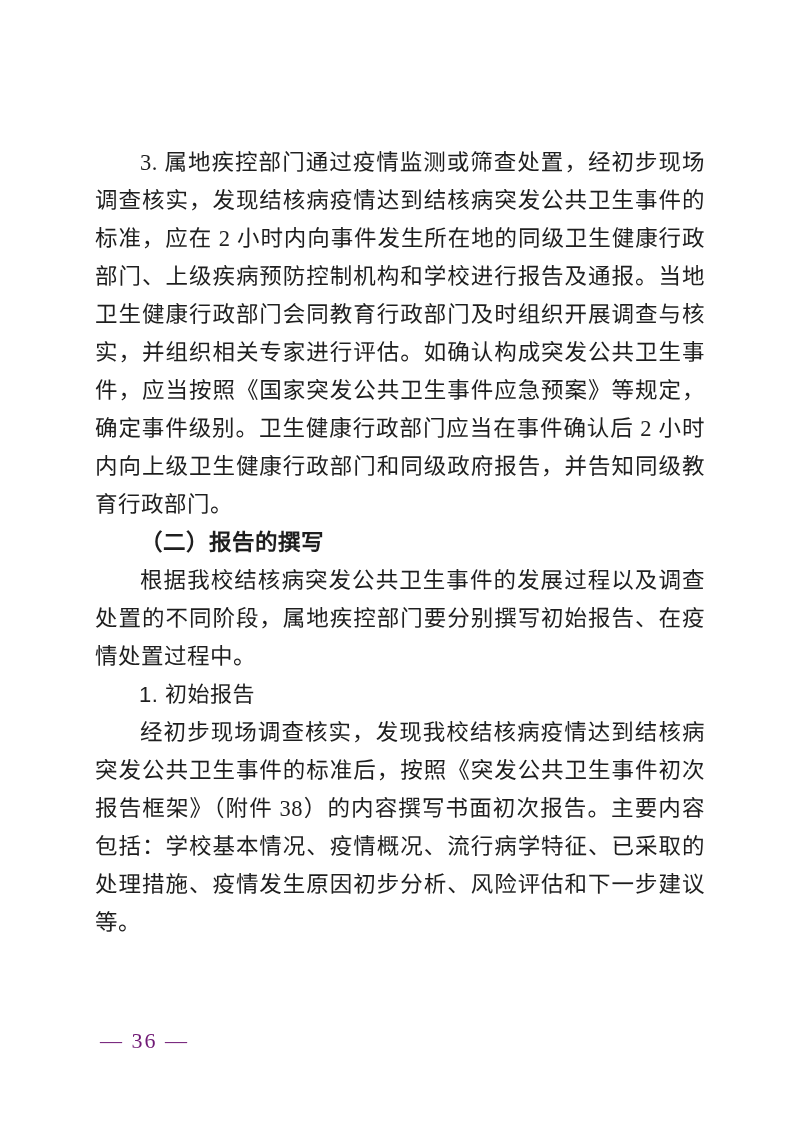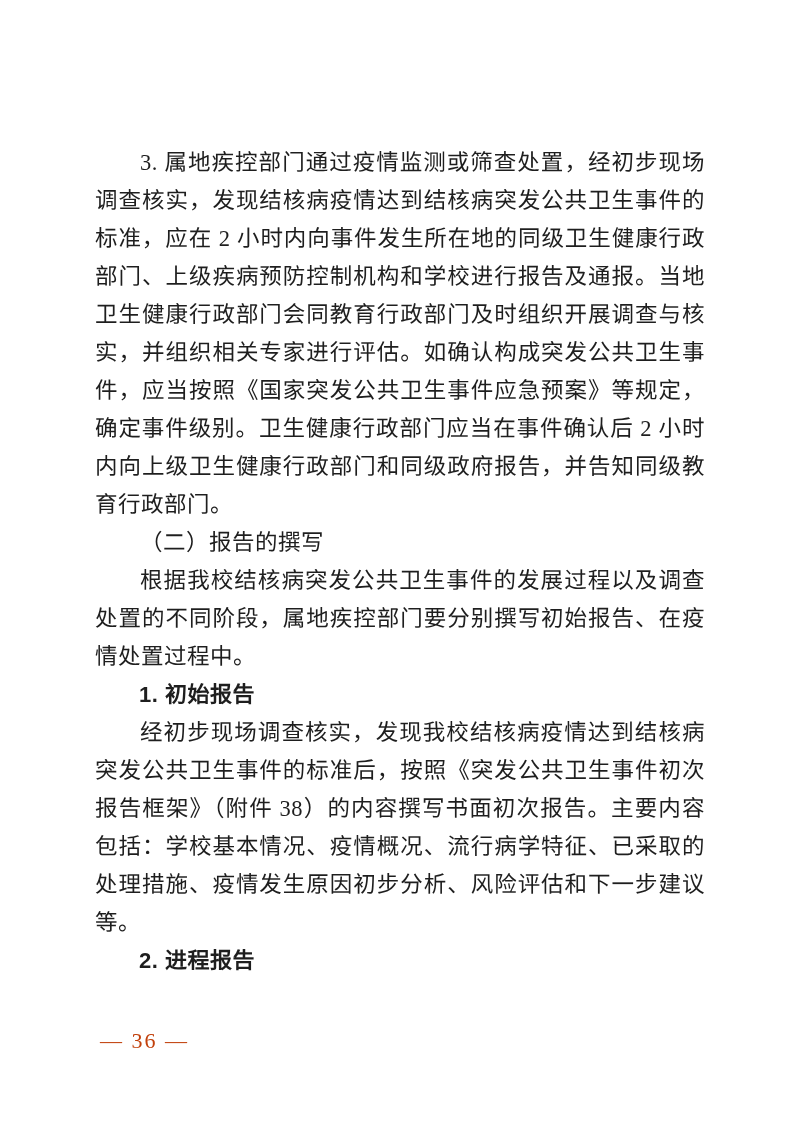--- a/index.html
+++ b/index.html
@@ -29,49 +29,48 @@
   }
   .text-block p {
     margin: 0;
     padding: 0;
     text-indent: 2em;
   }
   .para-body {
     font-weight: normal;
   }
   .para-kai-heading {
-    font-weight: normal;
+    font-weight: bold;
     font-style: normal;
   }
   .para-bold-heading {
-    font-weight: bold;
+    font-weight: normal;
     font-family: "Liberation Sans", "DejaVu Sans", sans-serif;
     font-size: 22px;
   }
   .page-footer {
     position: absolute;
     left: 100px;
     top: 1028px;
     font-size: 22px;
-    color: #c2410c;
+    color: #701a75;
     letter-spacing: 2px;
     font-family: "Liberation Serif", "DejaVu Serif", serif;
   }
 </style>
 </head>
 <body>
 
 <div class="doc-page">
 
   <div class="text-block">
     <p class="para-body">3. 属地疾控部门通过疫情监测或筛查处置，经初步现场调查核实，发现结核病疫情达到结核病突发公共卫生事件的标准，应在 2 小时内向事件发生所在地的同级卫生健康行政部门、上级疾病预防控制机构和学校进行报告及通报。当地卫生健康行政部门会同教育行政部门及时组织开展调查与核实，并组织相关专家进行评估。如确认构成突发公共卫生事件，应当按照《国家突发公共卫生事件应急预案》等规定，确定事件级别。卫生健康行政部门应当在事件确认后 2 小时内向上级卫生健康行政部门和同级政府报告，并告知同级教育行政部门。</p>
     <p class="para-kai-heading">（二）报告的撰写</p>
     <p class="para-body">根据我校结核病突发公共卫生事件的发展过程以及调查处置的不同阶段，属地疾控部门要分别撰写初始报告、在疫情处置过程中。</p>
     <p class="para-bold-heading">1. 初始报告</p>
     <p class="para-body">经初步现场调查核实，发现我校结核病疫情达到结核病突发公共卫生事件的标准后，按照《突发公共卫生事件初次报告框架》（附件 38）的内容撰写书面初次报告。主要内容包括：学校基本情况、疫情概况、流行病学特征、已采取的处理措施、疫情发生原因初步分析、风险评估和下一步建议等。</p>
-    <p class="para-bold-heading">2. 进程报告</p>
   </div>
 
   <div class="page-footer">
     <span>— 36 —</span>
   </div>
 
 </div>
 
 </body></html>

